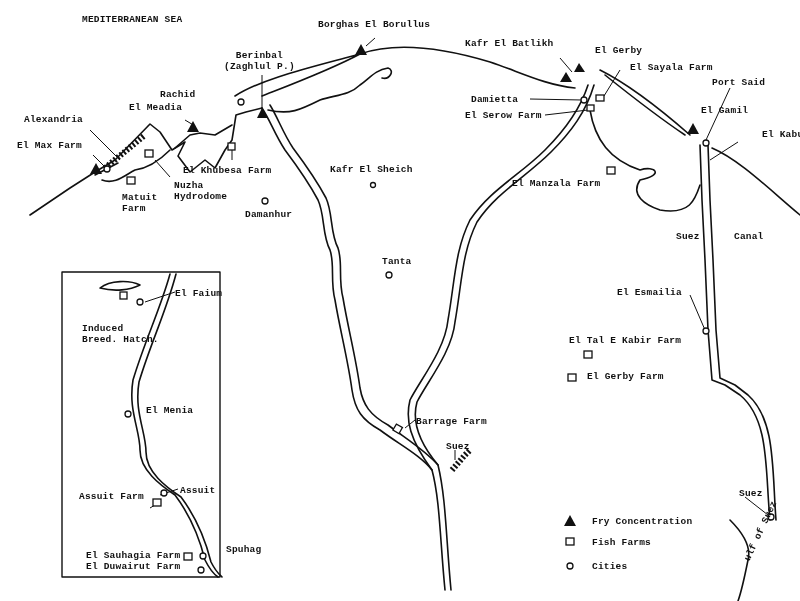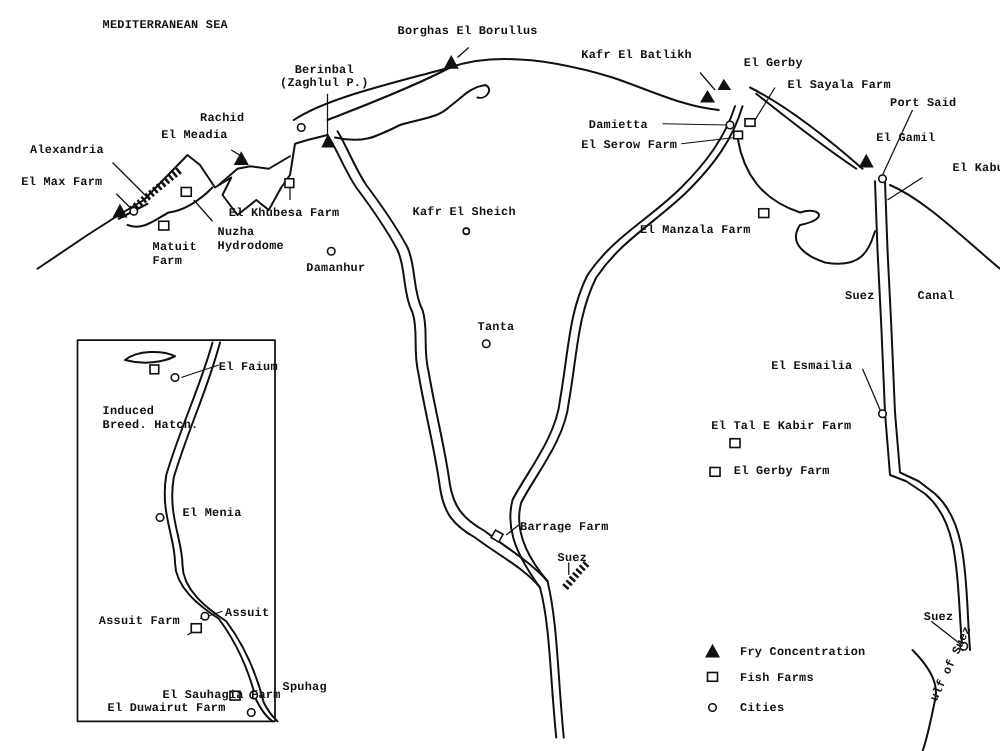--- a/index.html
+++ b/index.html
@@ -151,21 +151,21 @@
   <span class="lbl" style="left:416px;top:416px;">Barrage Farm</span>
   <span class="lbl" style="left:446px;top:441px;">Suez</span>
   <span class="lbl" style="left:739px;top:488px;">Suez</span>
   <span class="lbl" style="left:175px;top:288px;">El Faium</span>
   <span class="lbl ml" style="left:82px;top:300px;margin-top:23px;">Induced
 Breed. Hatch.</span>
   <span class="lbl" style="left:146px;top:405px;">El Menia</span>
   <span class="lbl" style="left:180px;top:485px;">Assuit</span>
   <span class="lbl" style="left:79px;top:491px;">Assuit Farm</span>
   <span class="lbl" style="left:226px;top:544px;">Spuhag</span>
-  <span class="lbl" style="left:86px;top:550px;margin-left:44px;">El Sauhagia Farm</span>
+  <span class="lbl" style="left:86px;top:550px;">El Sauhagia Farm</span>
   <span class="lbl" style="left:86px;top:561px;">El Duwairut Farm</span>
 
   <span class="lbl" style="left:742px;top:558px;transform:rotate(-65deg);transform-origin:left top;">ulf of Suez</span>
 </div>
 
 <div>
   <span class="lbl" style="left:592px;top:516px;">Fry Concentration</span>
   <span class="lbl" style="left:592px;top:537px;">Fish Farms</span>
   <span class="lbl" style="left:592px;top:561px;">Cities</span>
 </div>

